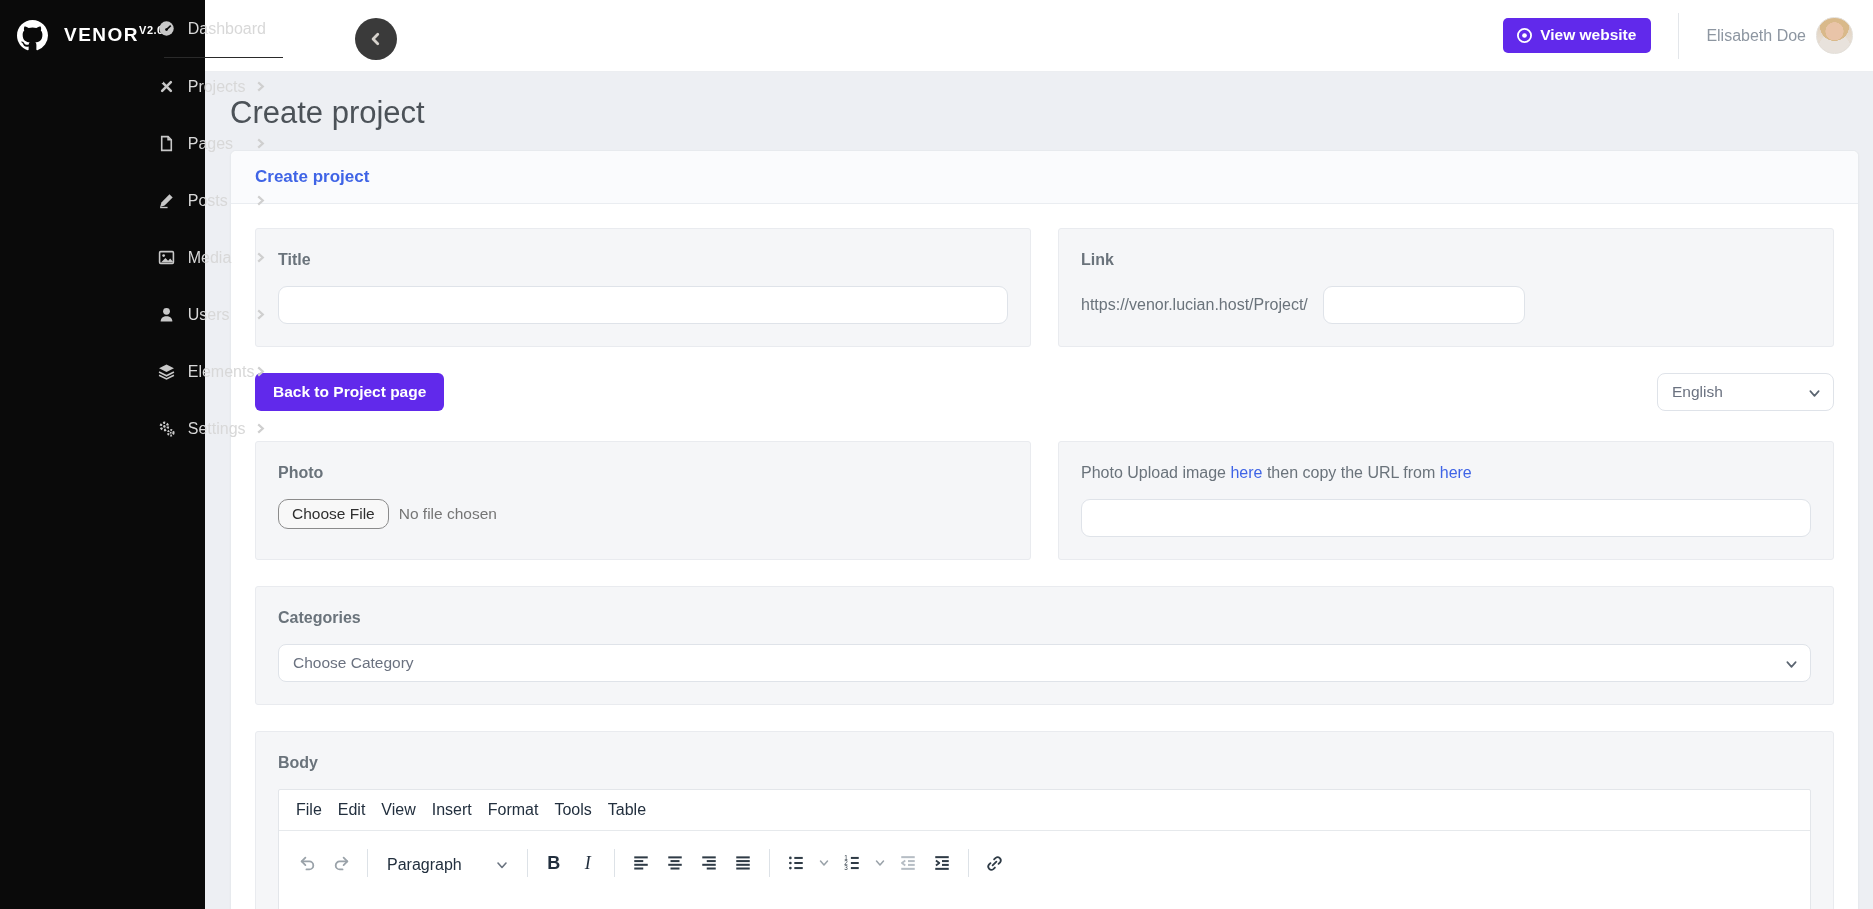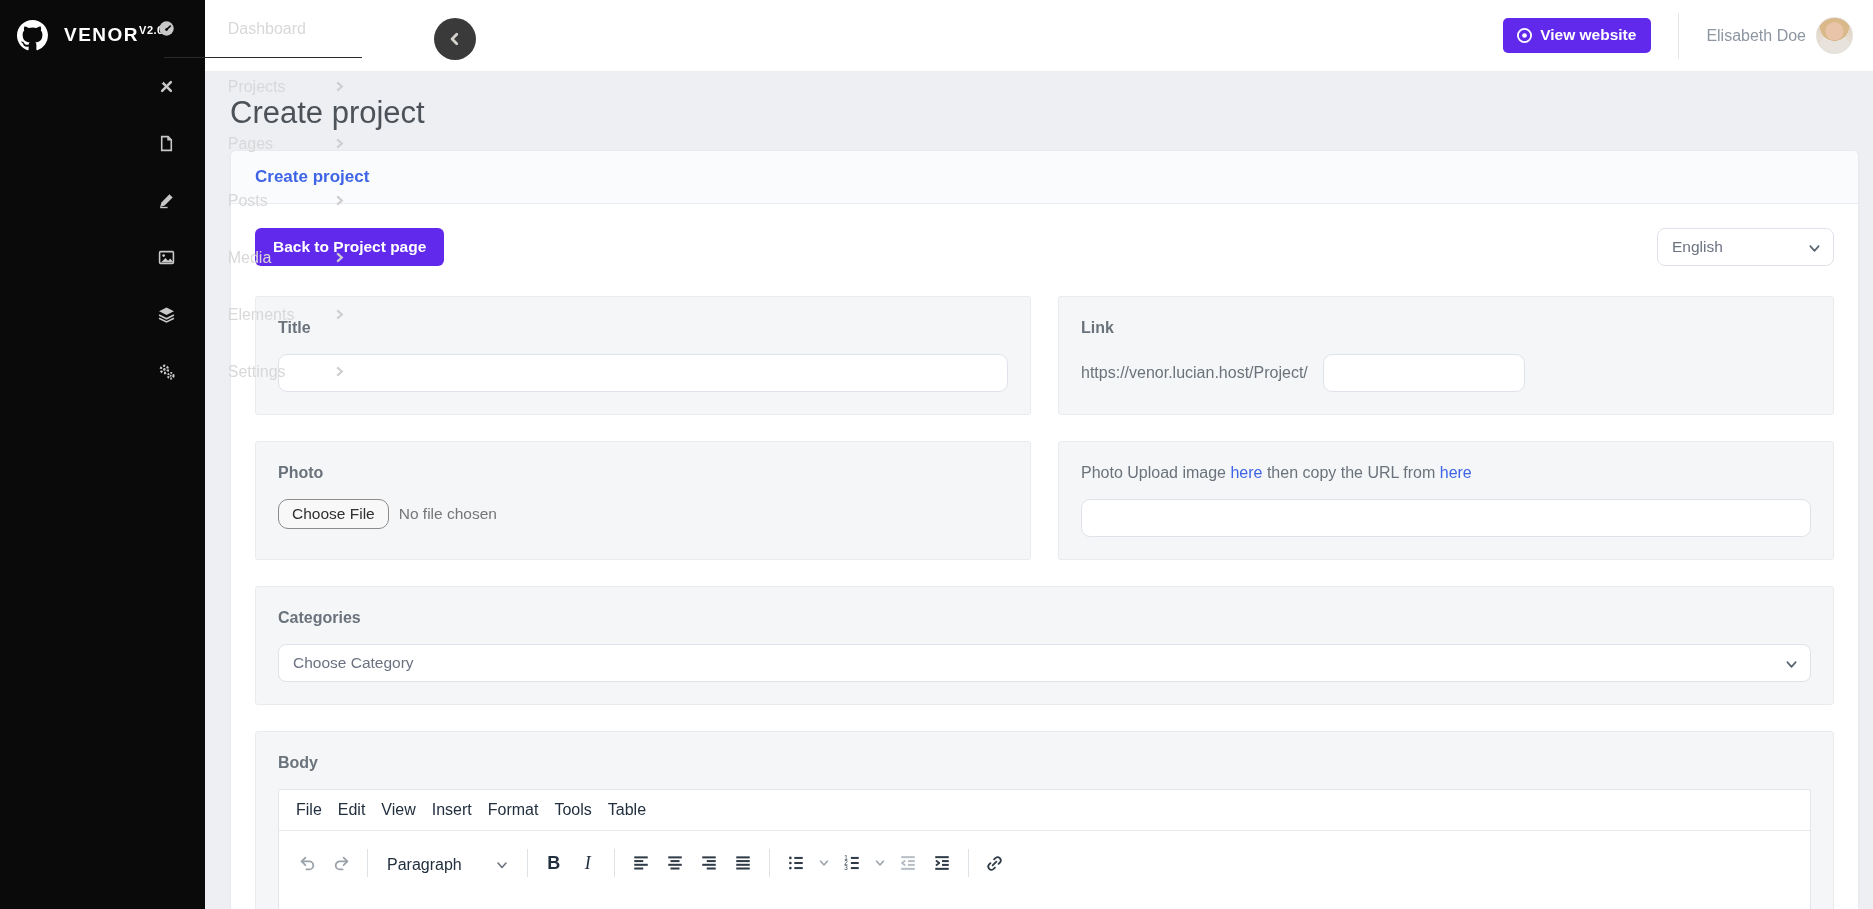--- a/index.html
+++ b/index.html
@@ -15,21 +15,21 @@
     background:#0a0a0a; z-index:5; display:flex; flex-direction:row;
   }
   .brand { height:70px; display:flex; align-items:center; padding-left:17px; }
   .brand-logo { width:31px; height:31px; flex:0 0 auto; }
   .brand-text { color:#fff; font-weight:bold; font-size:19px; letter-spacing:1.5px; margin-left:16px; }
   .brand-text sup { font-size:11px; letter-spacing:0.5px; }
   .sb-divider { height:1px; background:#2a2a2a; }
   .sb-nav { flex:1 1 auto; }
   .sb-item {
     height:57px; display:flex; align-items:center; padding-right:17px;
-    color:#d8d8d8; font-size:16px; text-decoration:none; cursor:pointer;gap:40px;
+    color:#d8d8d8; font-size:16px; text-decoration:none; cursor:pointer;
   }
   .sb-icon { width:17px; height:17px; margin-left:-6px; margin-right:13px; flex:0 0 auto; }
   .sb-label { flex:1 1 auto; }
   .sb-chevron { width:11px; height:11px; }
   .collapse-wrap { padding:18px 0 30px 72px; }
   .collapse-btn {
     width:42px; height:42px; border-radius:50%; border:none; background:#3a3a3a;
     display:flex; align-items:center; justify-content:center; cursor:pointer;
   }
   
@@ -184,20 +184,30 @@
           <circle cx="5.3" cy="6.2" r="1.3" fill="#c8c8c8"></circle>
           <path d="M3 12.5l4-4 2.5 2.5 2-2 3 3.5z" fill="#c8c8c8"></path>
         </svg>
       <span class="sb-label">Media</span>
       <svg class="sb-chevron" viewBox="0 0 12 12">
           <polyline points="3.5,1.5 8.5,6 3.5,10.5" fill="none" stroke="#cfcfcf" stroke-width="2.4"></polyline>
         </svg>
     </a>
     <a class="sb-item">
       <svg class="sb-icon" viewBox="0 0 16 16">
+          <circle cx="8" cy="5" r="3.2" fill="#c8c8c8"></circle>
+          <path d="M2.5 14.5c0-3 2.5-4.8 5.5-4.8s5.5 1.8 5.5 4.8z" fill="#c8c8c8"></path>
+        </svg>
+      <span class="sb-label">Users</span>
+      <svg class="sb-chevron" viewBox="0 0 12 12">
+          <polyline points="3.5,1.5 8.5,6 3.5,10.5" fill="none" stroke="#cfcfcf" stroke-width="2.4"></polyline>
+        </svg>
+    </a>
+    <a class="sb-item">
+      <svg class="sb-icon" viewBox="0 0 16 16">
           <path d="M8 1.5l7 3.5-7 3.5L1 5z" fill="#c8c8c8"></path>
           <path d="M1 8.5l7 3.5 7-3.5" fill="none" stroke="#c8c8c8" stroke-width="1.5"></path>
           <path d="M1 11.5l7 3.5 7-3.5" fill="none" stroke="#c8c8c8" stroke-width="1.5"></path>
         </svg>
       <span class="sb-label">Elements</span>
       <svg class="sb-chevron" viewBox="0 0 12 12">
           <polyline points="3.5,1.5 8.5,6 3.5,10.5" fill="none" stroke="#cfcfcf" stroke-width="2.4"></polyline>
         </svg>
     </a>
     <a class="sb-item">
@@ -236,41 +246,41 @@
   <div class="avatar"></div>
 </header>
 
 <main class="main">
   <h1 class="page-title">Create project</h1>
 
   <section class="card">
     <div class="card-header">Create project</div>
     <div class="card-body">
 
+      <div class="row two-col">
+        <div class="col box">
+          <div class="field-label">Title</div>
+          <input class="text-input" type="text" placeholder="" style="">
+        </div>
+        <div class="col box">
+          <div class="field-label">Link</div>
+          <div class="link-row">
+            <span class="link-prefix">https://venor.lucian.host/Project/</span>
+            <input class="text-input link-input" type="text" placeholder="" style="">
+          </div>
+        </div>
+      </div>
+
       <div class="row row-actions">
         <button class="btn-back">Back to Project page</button>
         <div class="select-box select-lang">
           <span>English</span>
           <svg class="select-chevron" viewBox="0 0 14 14">
               <polyline points="2.5,4.5 7,9.5 11.5,4.5" fill="none" stroke="#5a6470" stroke-width="1.8" stroke-linecap="round" stroke-linejoin="round"></polyline>
             </svg>
-        </div>
-      </div>
-
-      <div class="row two-col">
-        <div class="col box">
-          <div class="field-label">Title</div>
-          <input class="text-input" type="text" placeholder="" style="">
-        </div>
-        <div class="col box">
-          <div class="field-label">Link</div>
-          <div class="link-row">
-            <span class="link-prefix">https://venor.lucian.host/Project/</span>
-            <input class="text-input link-input" type="text" placeholder="" style="">
-          </div>
         </div>
       </div>
 
       <div class="row two-col">
         <div class="col box">
           <div class="field-label">Photo</div>
           <div class="file-row">
             <button class="file-btn">Choose File</button>
             <span class="file-status">No file chosen</span>
           </div>

